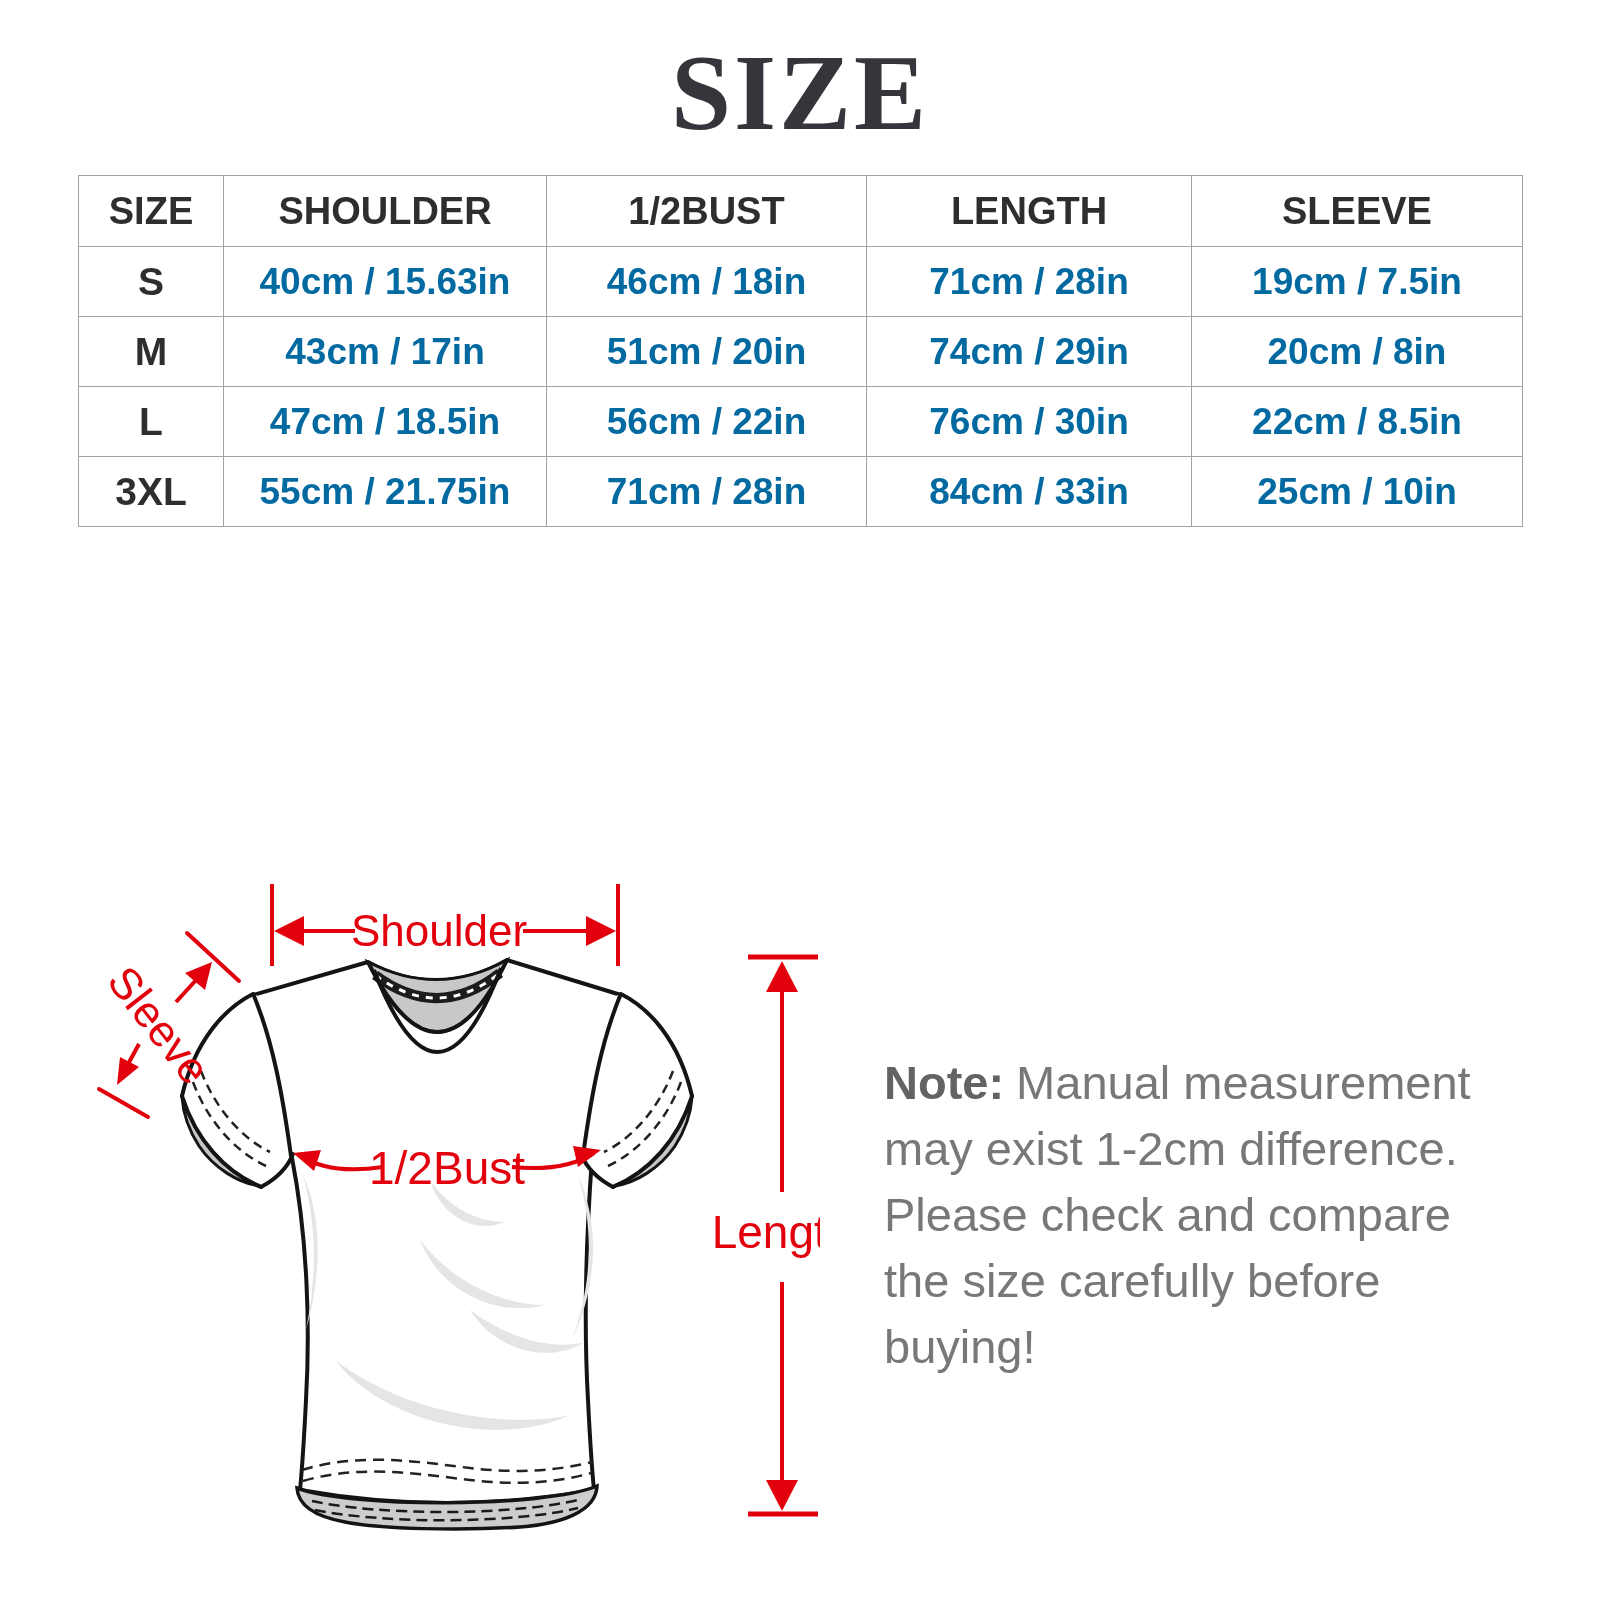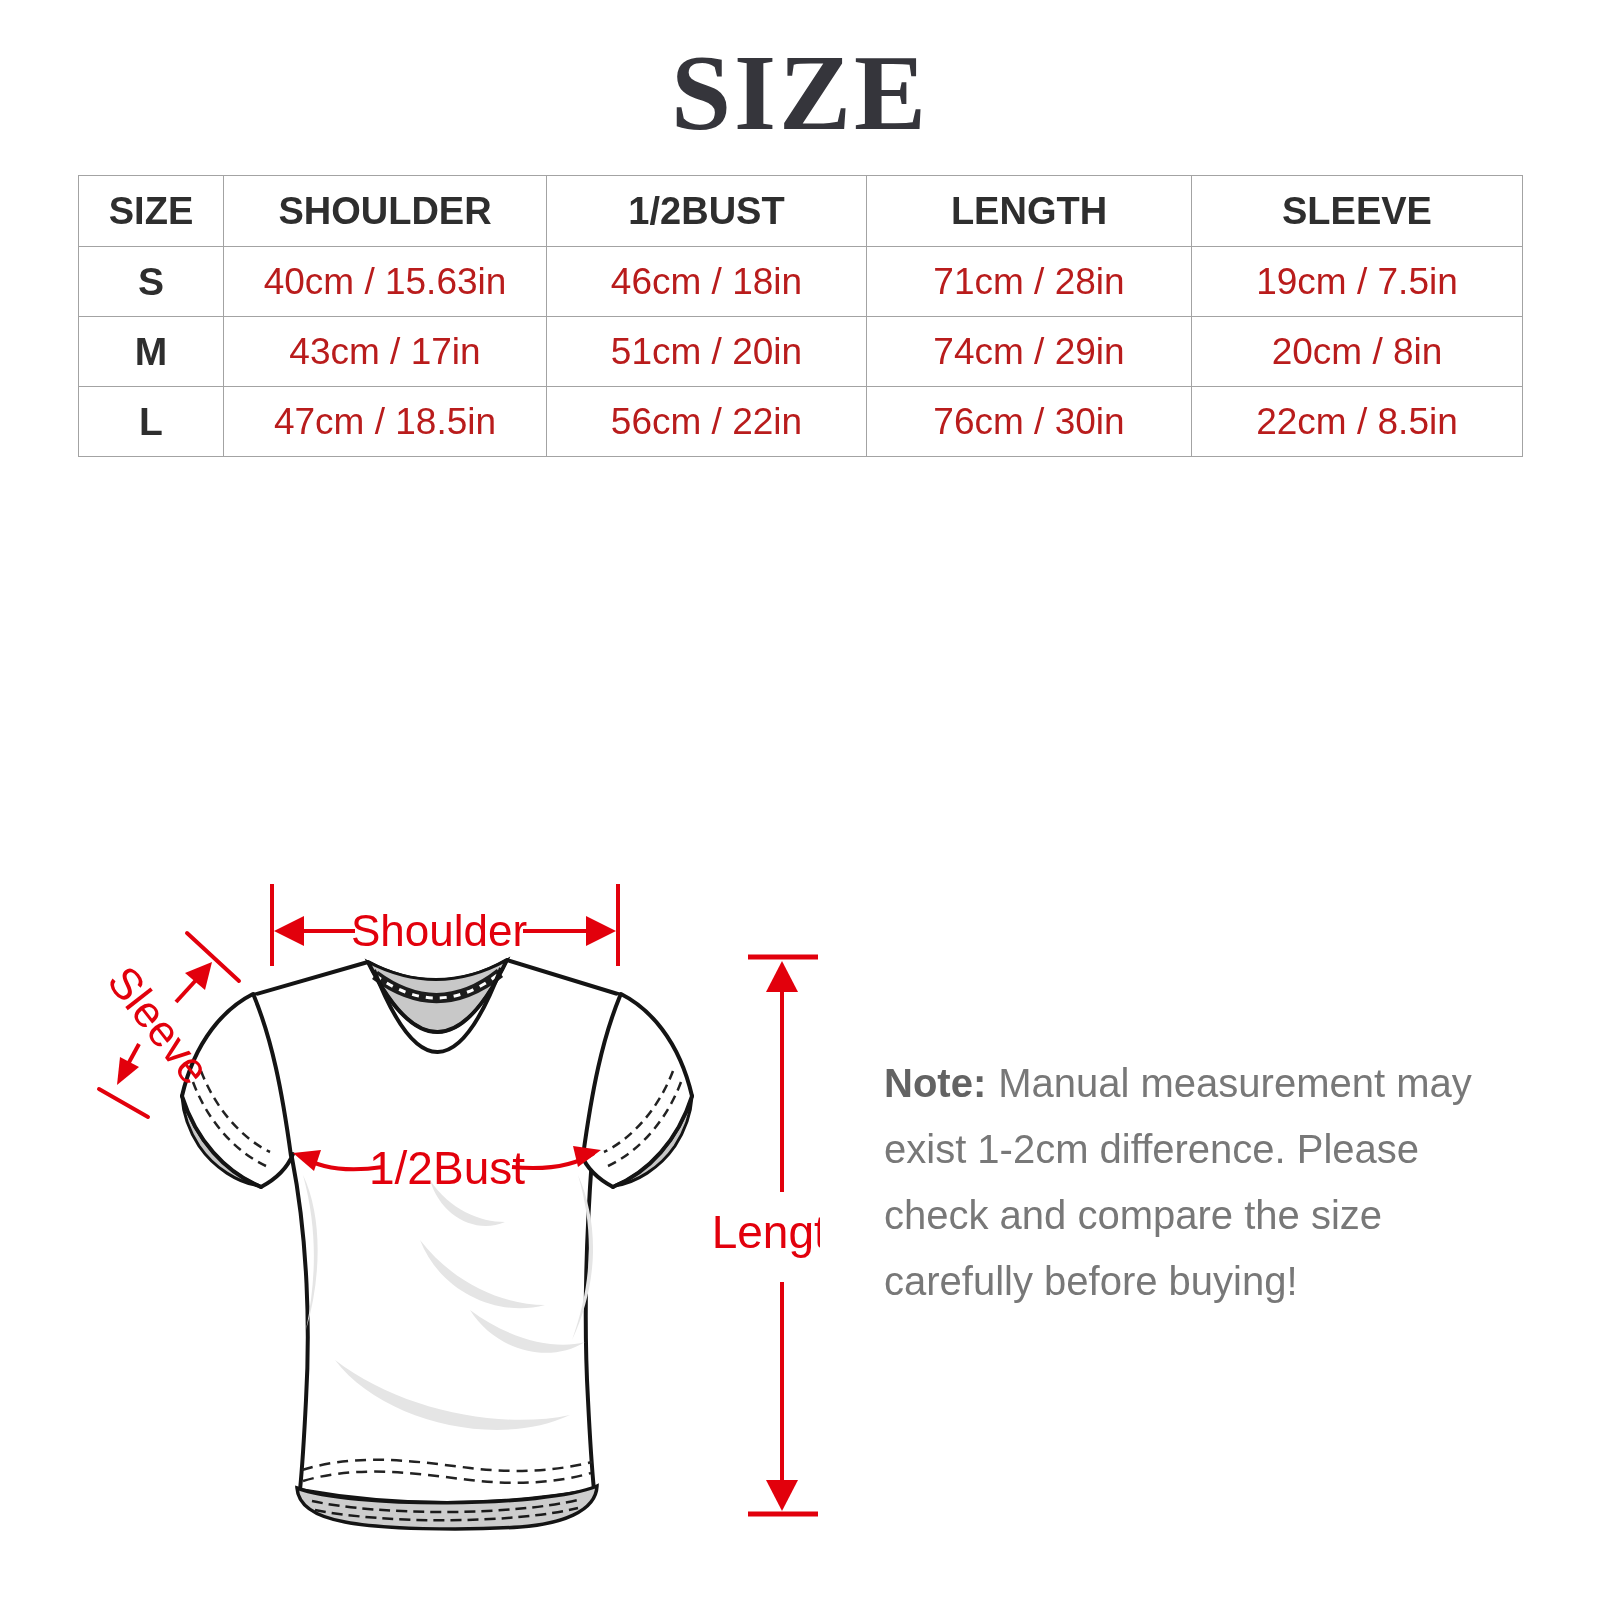--- a/index.html
+++ b/index.html
@@ -8,27 +8,27 @@
   
   #title{position:absolute;left:0;top:34px;width:1600px;text-align:center;
          font-family:"Liberation Serif",serif;font-weight:700;font-size:108px;
          letter-spacing:3px;color:#35353b;line-height:1.1;}
   
   #size-table{position:absolute;left:78px;top:175px;width:1444px;border-collapse:collapse;
               table-layout:fixed;}
   #size-table td,#size-table th{border:1px solid #a3a3a3;text-align:center;vertical-align:middle;
               padding:0;overflow:hidden;white-space:nowrap;}
   #size-table thead th{height:70px;font-size:38px;font-weight:700;color:#2e2e2e;}
-  #size-table tbody td{height:69px;font-size:37px;color:#b91c1c;font-weight:400;}
+  #size-table tbody td{height:69px;font-size:37px;color:#0369a1;font-weight:700;}
   #size-table tbody td.size-col{font-weight:700;color:#2e2e2e;font-size:39px;}
   
   #diagram-svg{position:absolute;left:80px;top:860px;width:740px;height:700px;}
   #diagram-svg text{font-family:"Liberation Sans",sans-serif;}
   
-  #note{position:absolute;left:884px;top:1050px;width:618px;font-size:40px;line-height:66px;
+  #note{position:absolute;left:884px;top:1050px;width:618px;font-size:47px;line-height:66px;
         color:#787878;}
   #note .note-prefix{font-weight:700;color:#636363;margin-right:12px;}
 </style>
 </head>
 <body>
 
 <div id="canvas">
 
   <div id="title">SIZE</div>
 
@@ -63,20 +63,27 @@
         <td>51cm / 20in</td>
         <td>74cm / 29in</td>
         <td>20cm / 8in</td>
       </tr>
       <tr>
         <td class="size-col">L</td>
         <td>47cm / 18.5in</td>
         <td>56cm / 22in</td>
         <td>76cm / 30in</td>
         <td>22cm / 8.5in</td>
+      </tr>
+      <tr>
+        <td class="size-col">3XL</td>
+        <td>55cm / 21.75in</td>
+        <td>71cm / 28in</td>
+        <td>84cm / 33in</td>
+        <td>25cm / 10in</td>
       </tr>
     </tbody>
   </table>
 
   <svg id="diagram-svg" viewBox="80 860 740 700" xmlns="http://www.w3.org/2000/svg">
 
     <g>
 
       <path d="M 253,995 L 368,962 Q 438,1000 507,960 L 621,995
                L 592,1158 C 586,1240 584,1330 588,1400 C 590,1440 592,1470 594,1490

